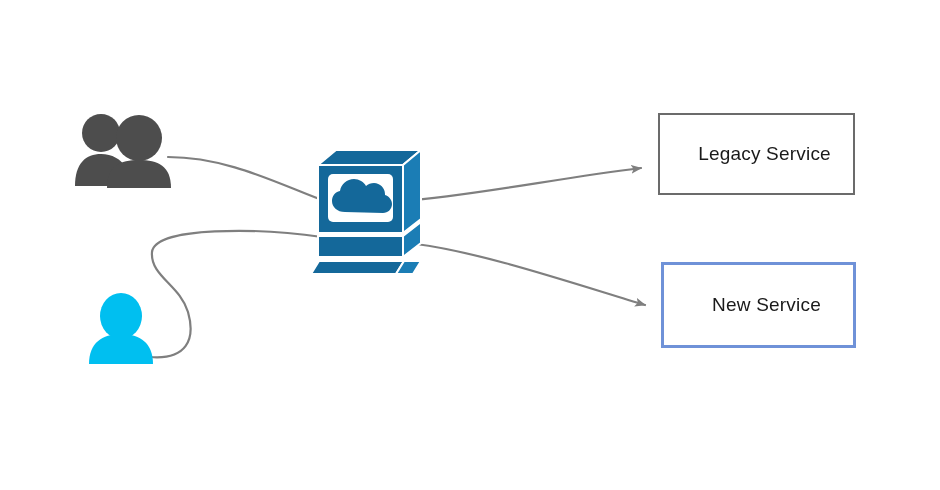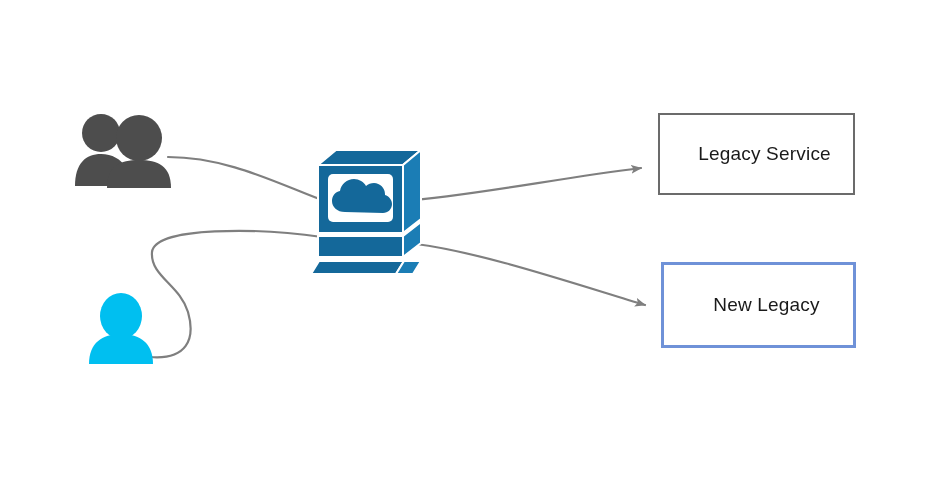--- a/index.html
+++ b/index.html
@@ -131,17 +131,17 @@
 
       <path d="M396,274 L404,261 L421,261 L413,274 Z" fill="#1b7db5" stroke="#ffffff" stroke-width="2"></path>
     </g>
   </svg>
 
   <div class="node-box" id="legacy-service-box">
     <span class="node-label">Legacy Service</span>
   </div>
 
   <div class="node-box" id="new-service-box">
-    <span class="node-label">New Legacy</span>
+    <span class="node-label">New Service</span>
   </div>
 
 
 </div>
 
 </body></html>

